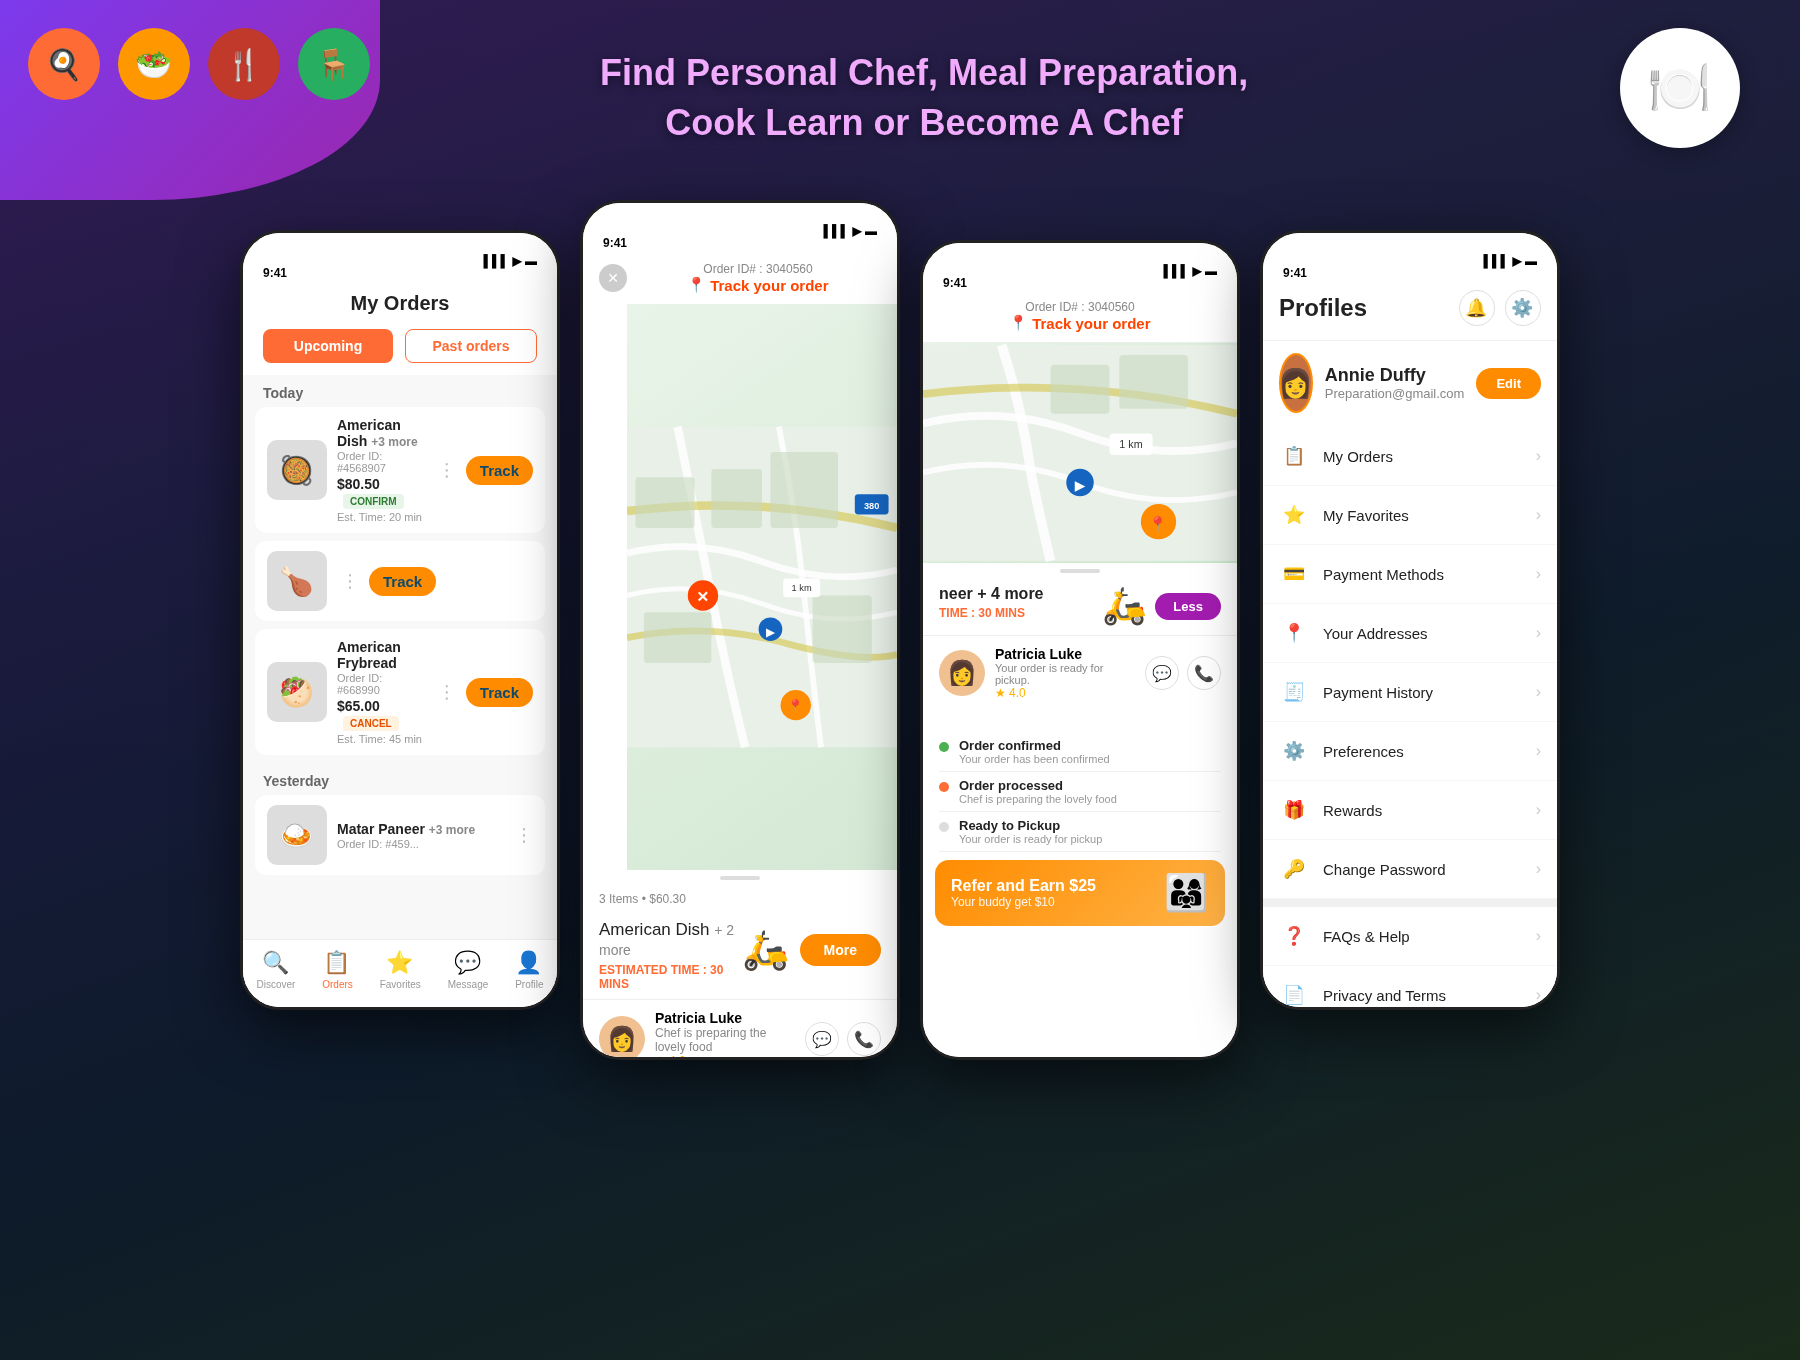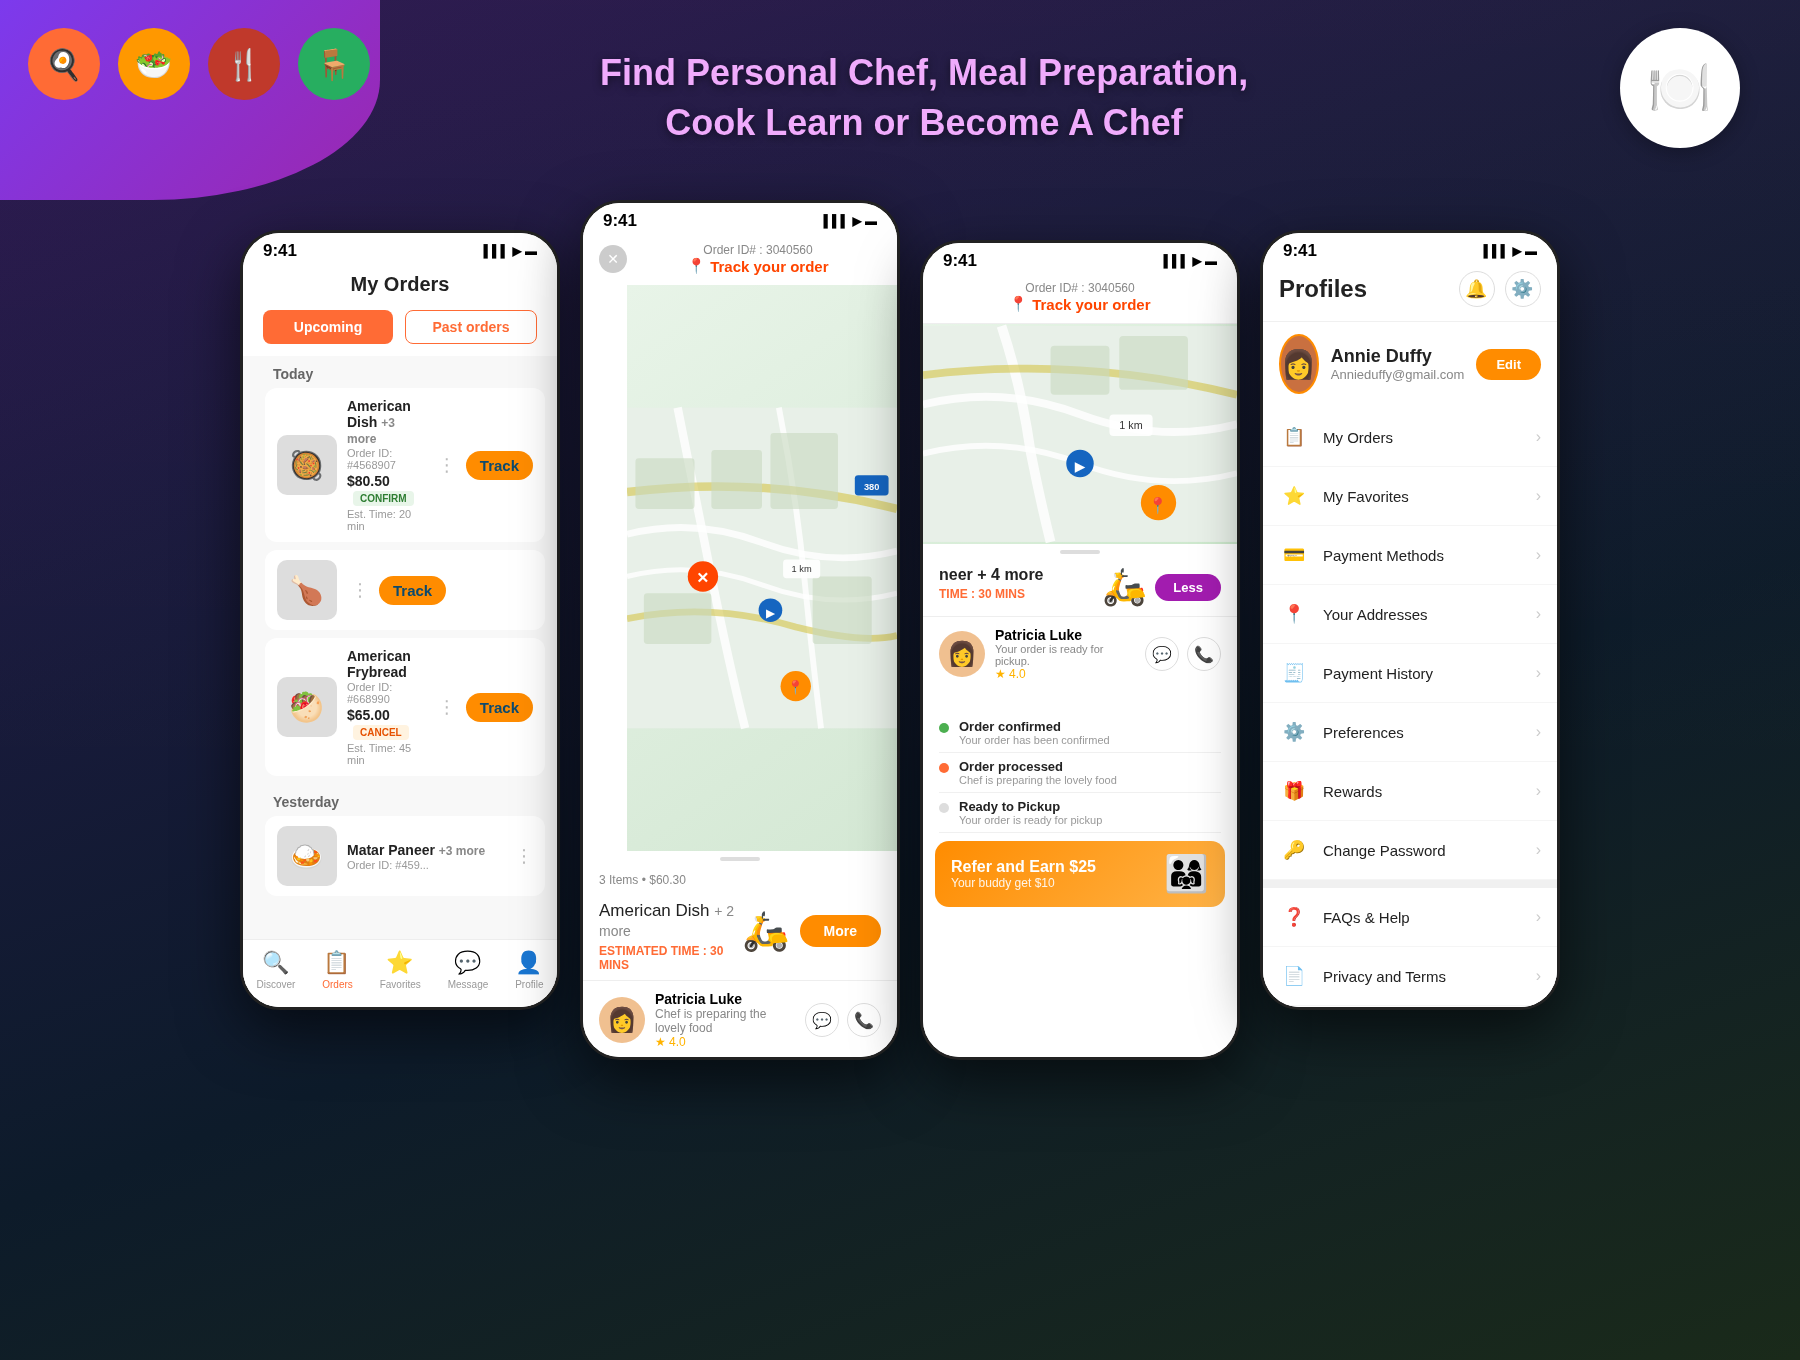--- a/index.html
+++ b/index.html
@@ -120,21 +120,21 @@
     
     .status-bar {
       display: flex;
       justify-content: space-between;
       align-items: center;
       padding: 8px 20px 4px;
       font-size: 13px;
       font-weight: 600;
       background: white;
     }
-    .status-bar .time { font-weight: 700; font-size: 17px; }
+    .status-bar .time { font-weight: 700; font-size: 12px; margin-top: 25px; }
     .status-icons { display: flex; gap: 4px; align-items: center; font-size: 12px; }
     .orders-header {
       background: white;
       padding: 8px 20px 14px;
       text-align: center;
       font-size: 20px;
       font-weight: 700;
       color: #222;
     }
     .tab-row {
@@ -481,21 +481,21 @@
     <div class="status-bar">
       <span class="time">9:41</span>
       <span class="status-icons">▌▌▌ ▶ ▬</span>
     </div>
     <div style="height:calc(100% - 30px); display:flex; flex-direction:column; background:#f8f8f8;">
       <div class="orders-header">My Orders</div>
       <div class="tab-row" style="background:white;">
         <button class="tab-btn active">Upcoming</button>
         <button class="tab-btn inactive">Past orders</button>
       </div>
-      <div class="scroll-area" style="flex:1; padding-bottom:68px;padding-left:10px;">
+      <div class="scroll-area" style="flex:1; padding-bottom:68px;">
         <div class="section-label">Today</div>
 
         <div class="order-card">
           <div class="order-img">🥘</div>
           <div class="order-info">
             <div class="order-name">
               <span>American Dish</span>
               <span style="font-size:12px; color:#888;"> +3 more</span>
             </div>
             <div class="order-id">Order ID: #4568907</div>
@@ -779,21 +779,21 @@
         <div class="profile-icons">
           <div class="profile-icon-btn">🔔</div>
           <div class="profile-icon-btn">⚙️</div>
         </div>
       </div>
 
       <div class="user-row">
         <div class="user-avatar">👩</div>
         <div class="user-info">
           <div class="user-name">Annie Duffy</div>
-          <div class="user-email">Annieduffy@gmail.com</div>
+          <div class="user-email">Preparation@gmail.com</div>
         </div>
         <button class="edit-btn">Edit</button>
       </div>
 
       <div class="scroll-area" style="height: calc(100% - 145px);">
 
         <div class="menu-item">
           <div class="menu-item-icon">📋</div>
           <span class="menu-item-label">My Orders</span>
           <span class="menu-chevron">›</span>

